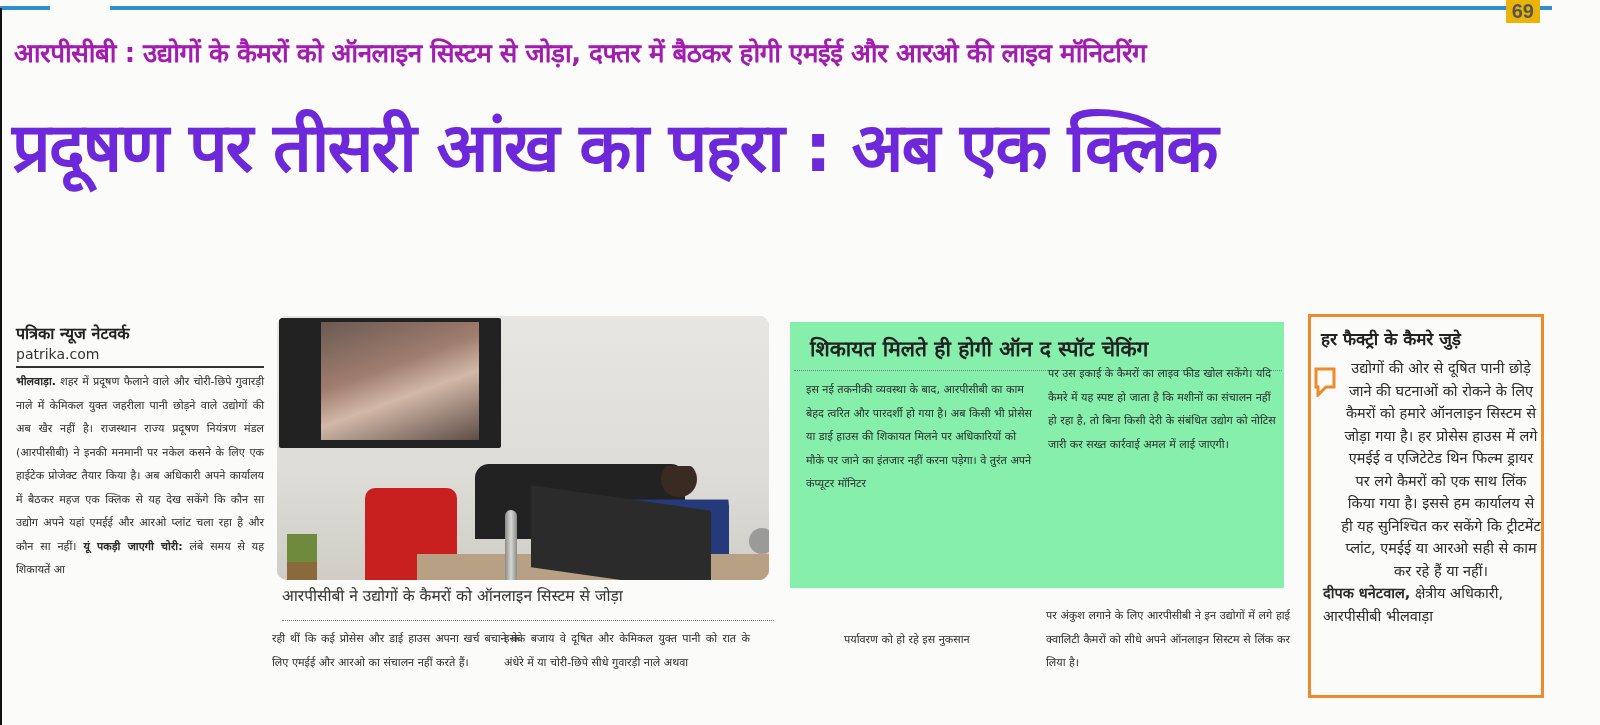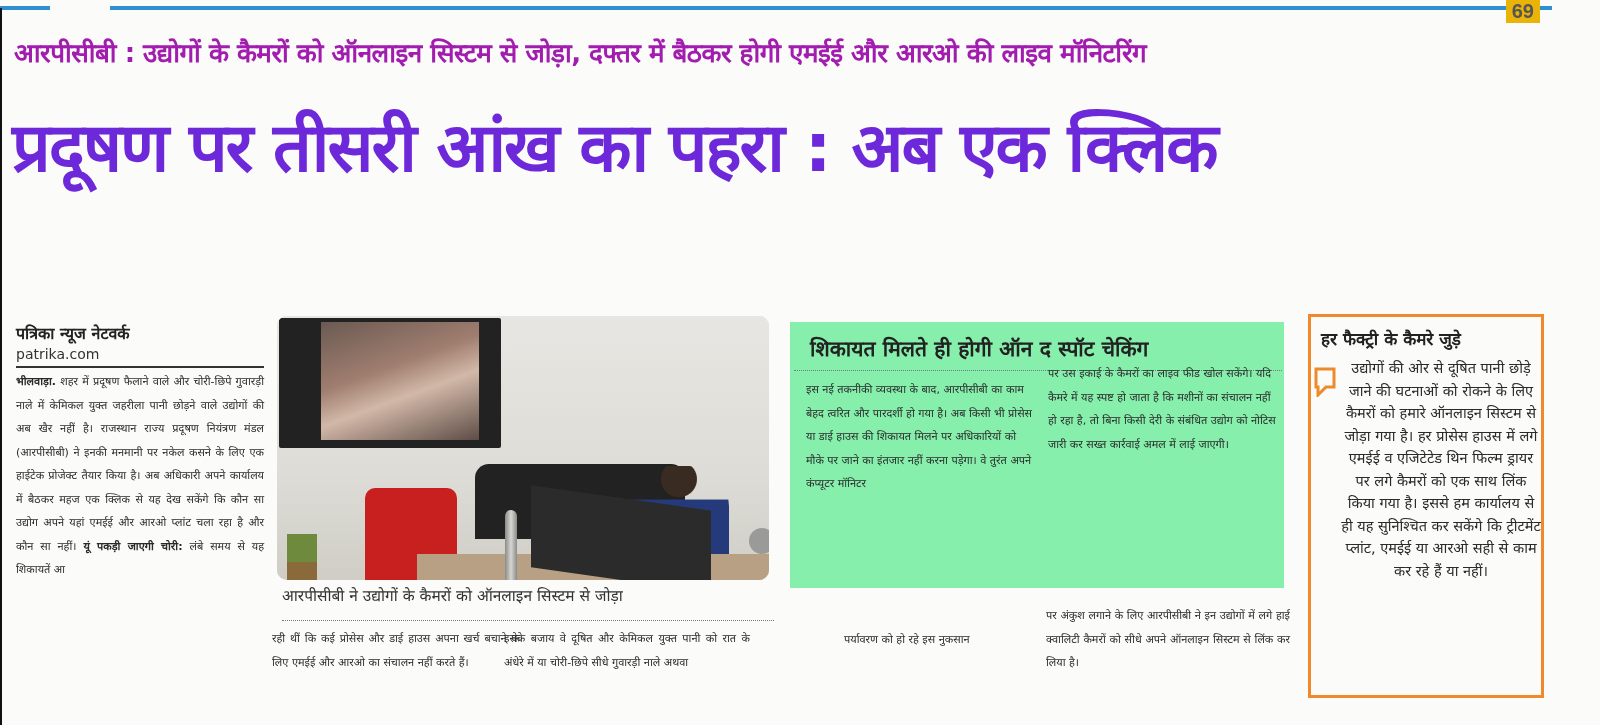--- a/index.html
+++ b/index.html
@@ -122,14 +122,18 @@
 </div>
 <div class="col col-b2">पर अंकुश लगाने के लिए आरपीसीबी ने इन उद्योगों में लगे हाई क्वालिटी कैमरों को सीधे अपने ऑनलाइन सिस्टम से लिंक कर लिया है।</div>
 
 <div class="orangebox">
   <div class="ob-title">हर फैक्ट्री के कैमरे जुड़े</div>
   <svg class="ob-quote" viewBox="0 0 22 30">
     <path d="M2 2 H20 V20 H12 L4 28 V20 H2 Z" fill="none" stroke="#ef8a2c" stroke-width="3"></path>
   </svg>
   <div class="ob-text">
     <span class="indent">उद्योगों की ओर से दूषित पानी छोड़े जाने की घटनाओं को रोकने के लिए कैमरों को हमारे ऑनलाइन सिस्टम से जोड़ा गया है। हर प्रोसेस हाउस में लगे एमईई व एजिटेटेड थिन फिल्म ड्रायर पर लगे कैमरों को एक साथ लिंक किया गया है। इससे हम कार्यालय से ही यह सुनिश्चित कर सकेंगे कि ट्रीटमेंट प्लांट, एमईई या आरओ सही से काम कर रहे हैं या नहीं।</span>
+    <span class="ob-sign">
+      <b>दीपक धनेटवाल,</b>
+      <span>क्षेत्रीय अधिकारी, आरपीसीबी भीलवाड़ा</span>
+    </span>
   </div>
 </div>
 
 </body></html>

